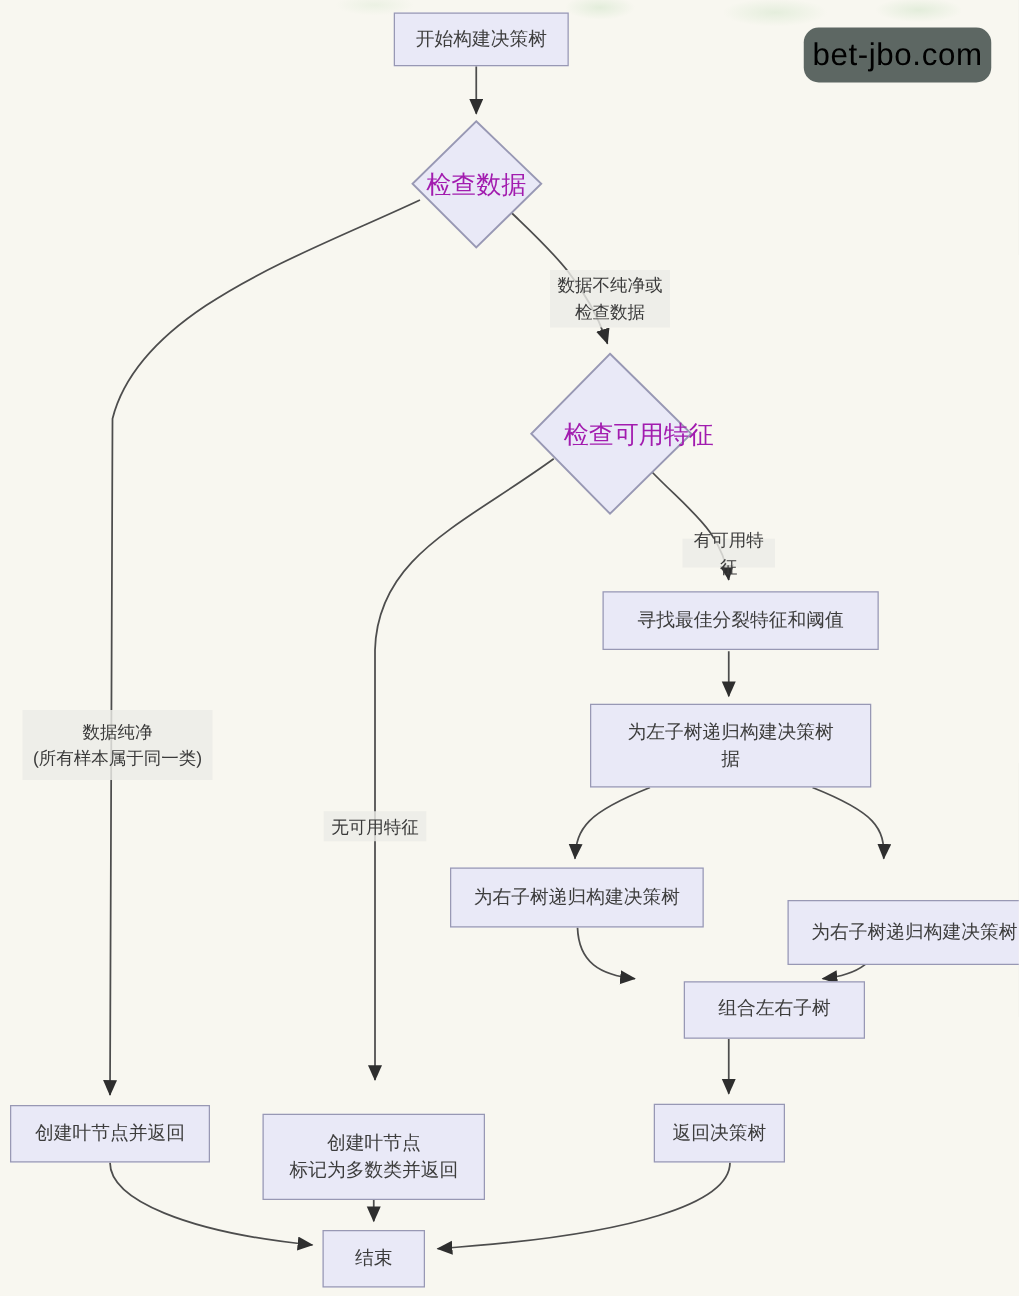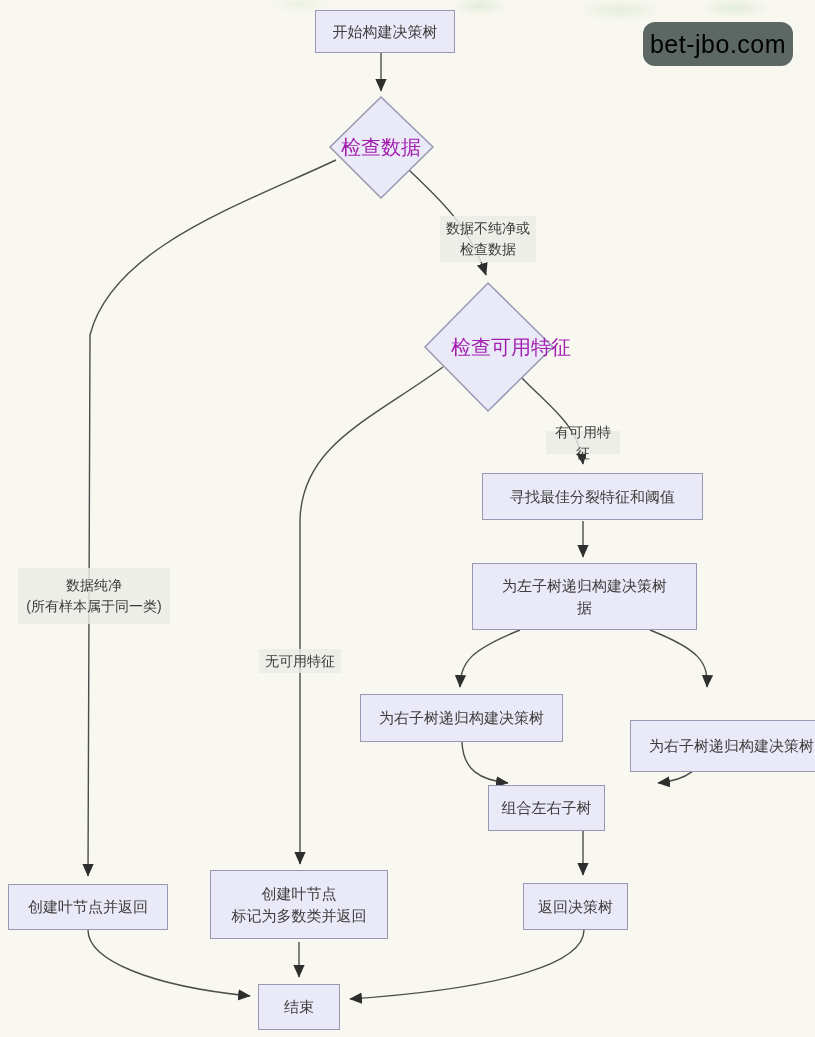--- a/index.html
+++ b/index.html
@@ -100,27 +100,27 @@
 
   <div class="node" style="left:482px;top:473px;width:221px;height:47px;">寻找最佳分裂特征和阈值</div>
 
   <div class="node" style="left:472px;top:563px;width:225px;height:67px;">为左子树递归构建决策树
 据</div>
 
   <div class="node" style="left:360px;top:694px;width:203px;height:48px;">为右子树递归构建决策树</div>
 
   <div class="node" style="left:630px;top:694px;width:203px;height:52px;margin-top:26px;">为右子树递归构建决策树</div>
 
-  <div class="node" style="left:488px;top:785px;width:117px;height:46px;">组合左右子树</div>
+  <div class="node" style="left:547px;top:785px;width:145px;height:46px;font-family:Liberation Serif, serif;">组合左右子树</div>
 
   <div class="node" style="left:523px;top:883px;width:105px;height:47px;">返回决策树</div>
 
   <div class="node" style="left:8px;top:884px;width:160px;height:46px;">创建叶节点并返回</div>
 
-  <div class="node" style="left:210px;top:870px;width:178px;height:69px;">创建叶节点
+  <div class="node" style="left:210px;top:891px;width:178px;height:69px;">创建叶节点
 标记为多数类并返回</div>
 
   <div class="node" style="left:258px;top:984px;width:82px;height:46px;">结束</div>
 
   <div class="edge-label" style="left:440px;top:216px;width:96px;height:46px;">数据不纯净或
 检查数据</div>
 
   <div class="edge-label" style="left:546px;top:431px;width:74px;height:23px;">有可用特征</div>
 
   <div class="edge-label" style="left:18px;top:568px;width:152px;height:56px;">数据纯净

